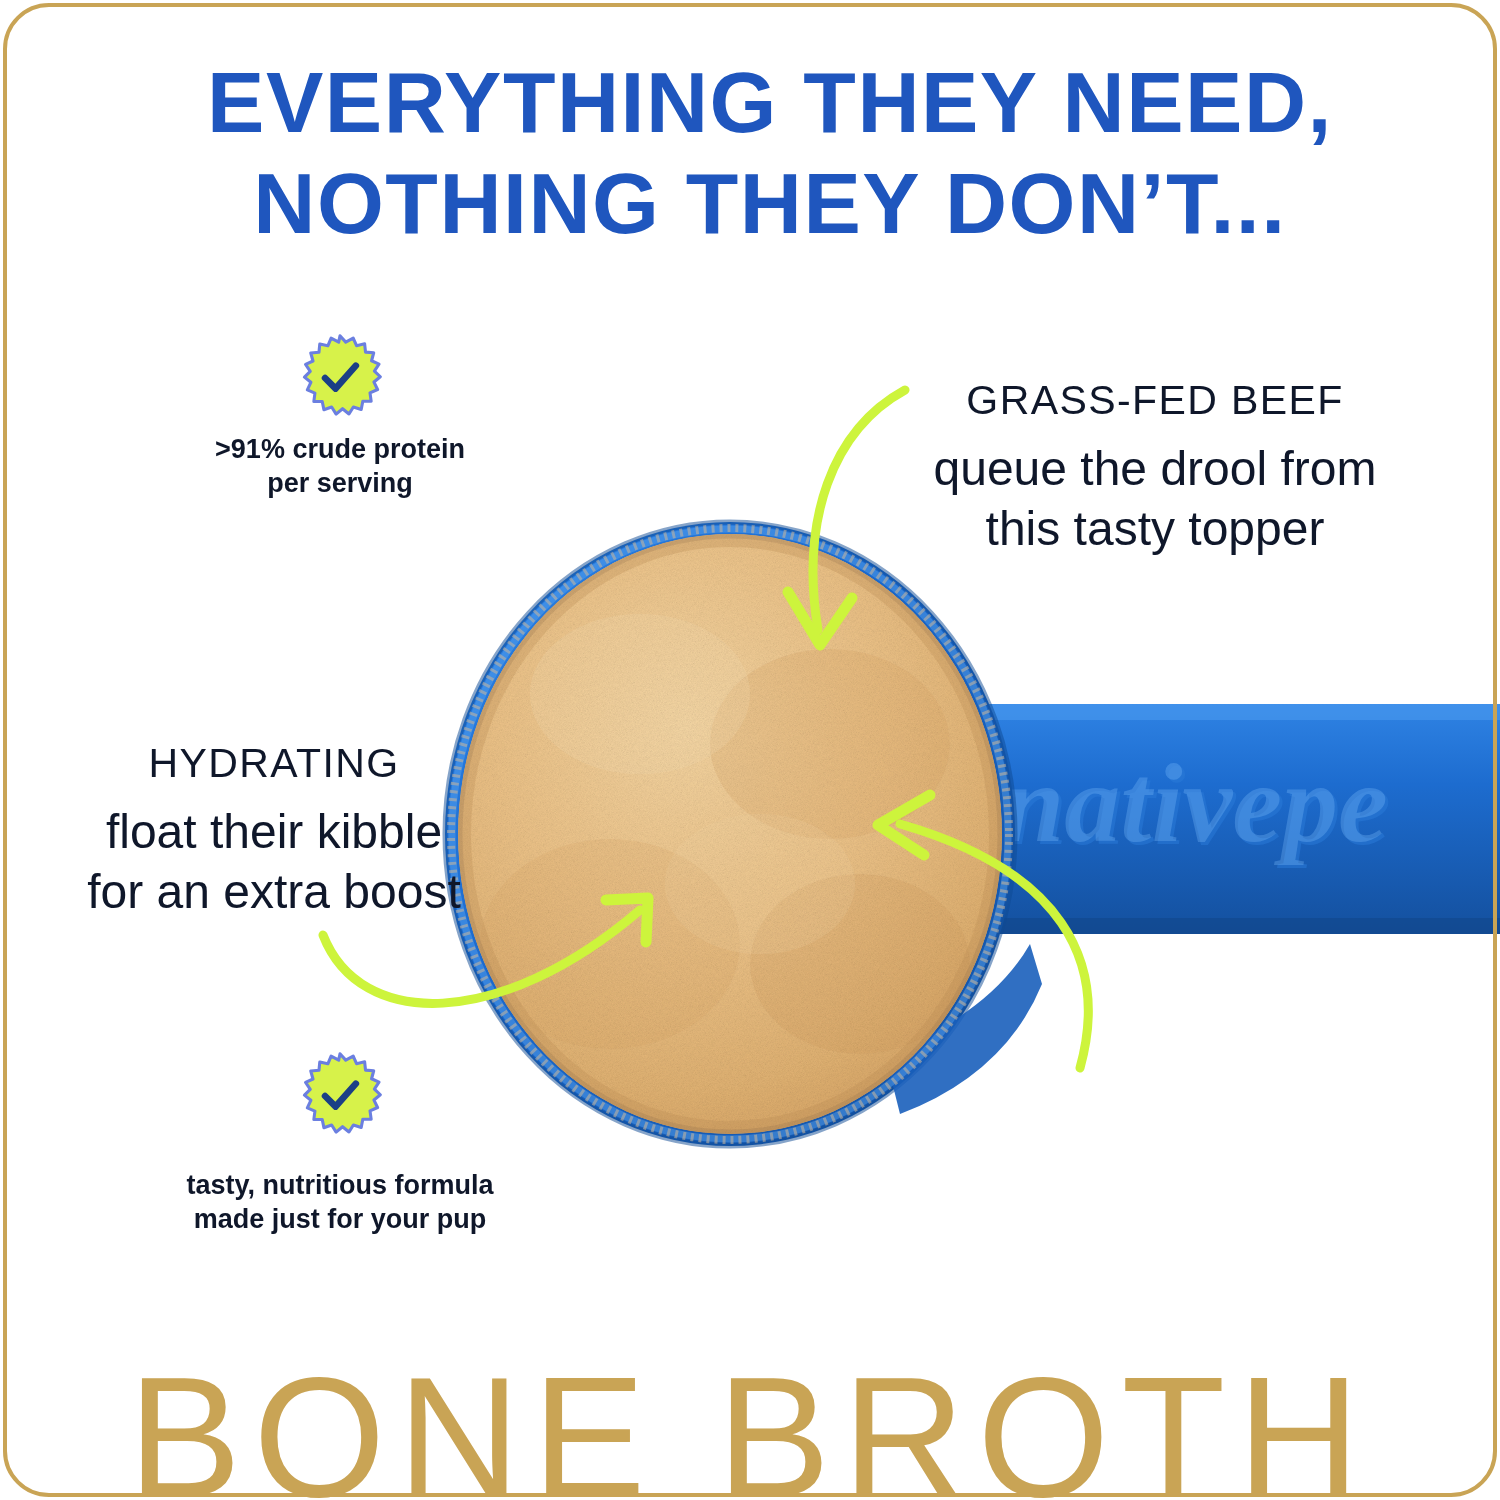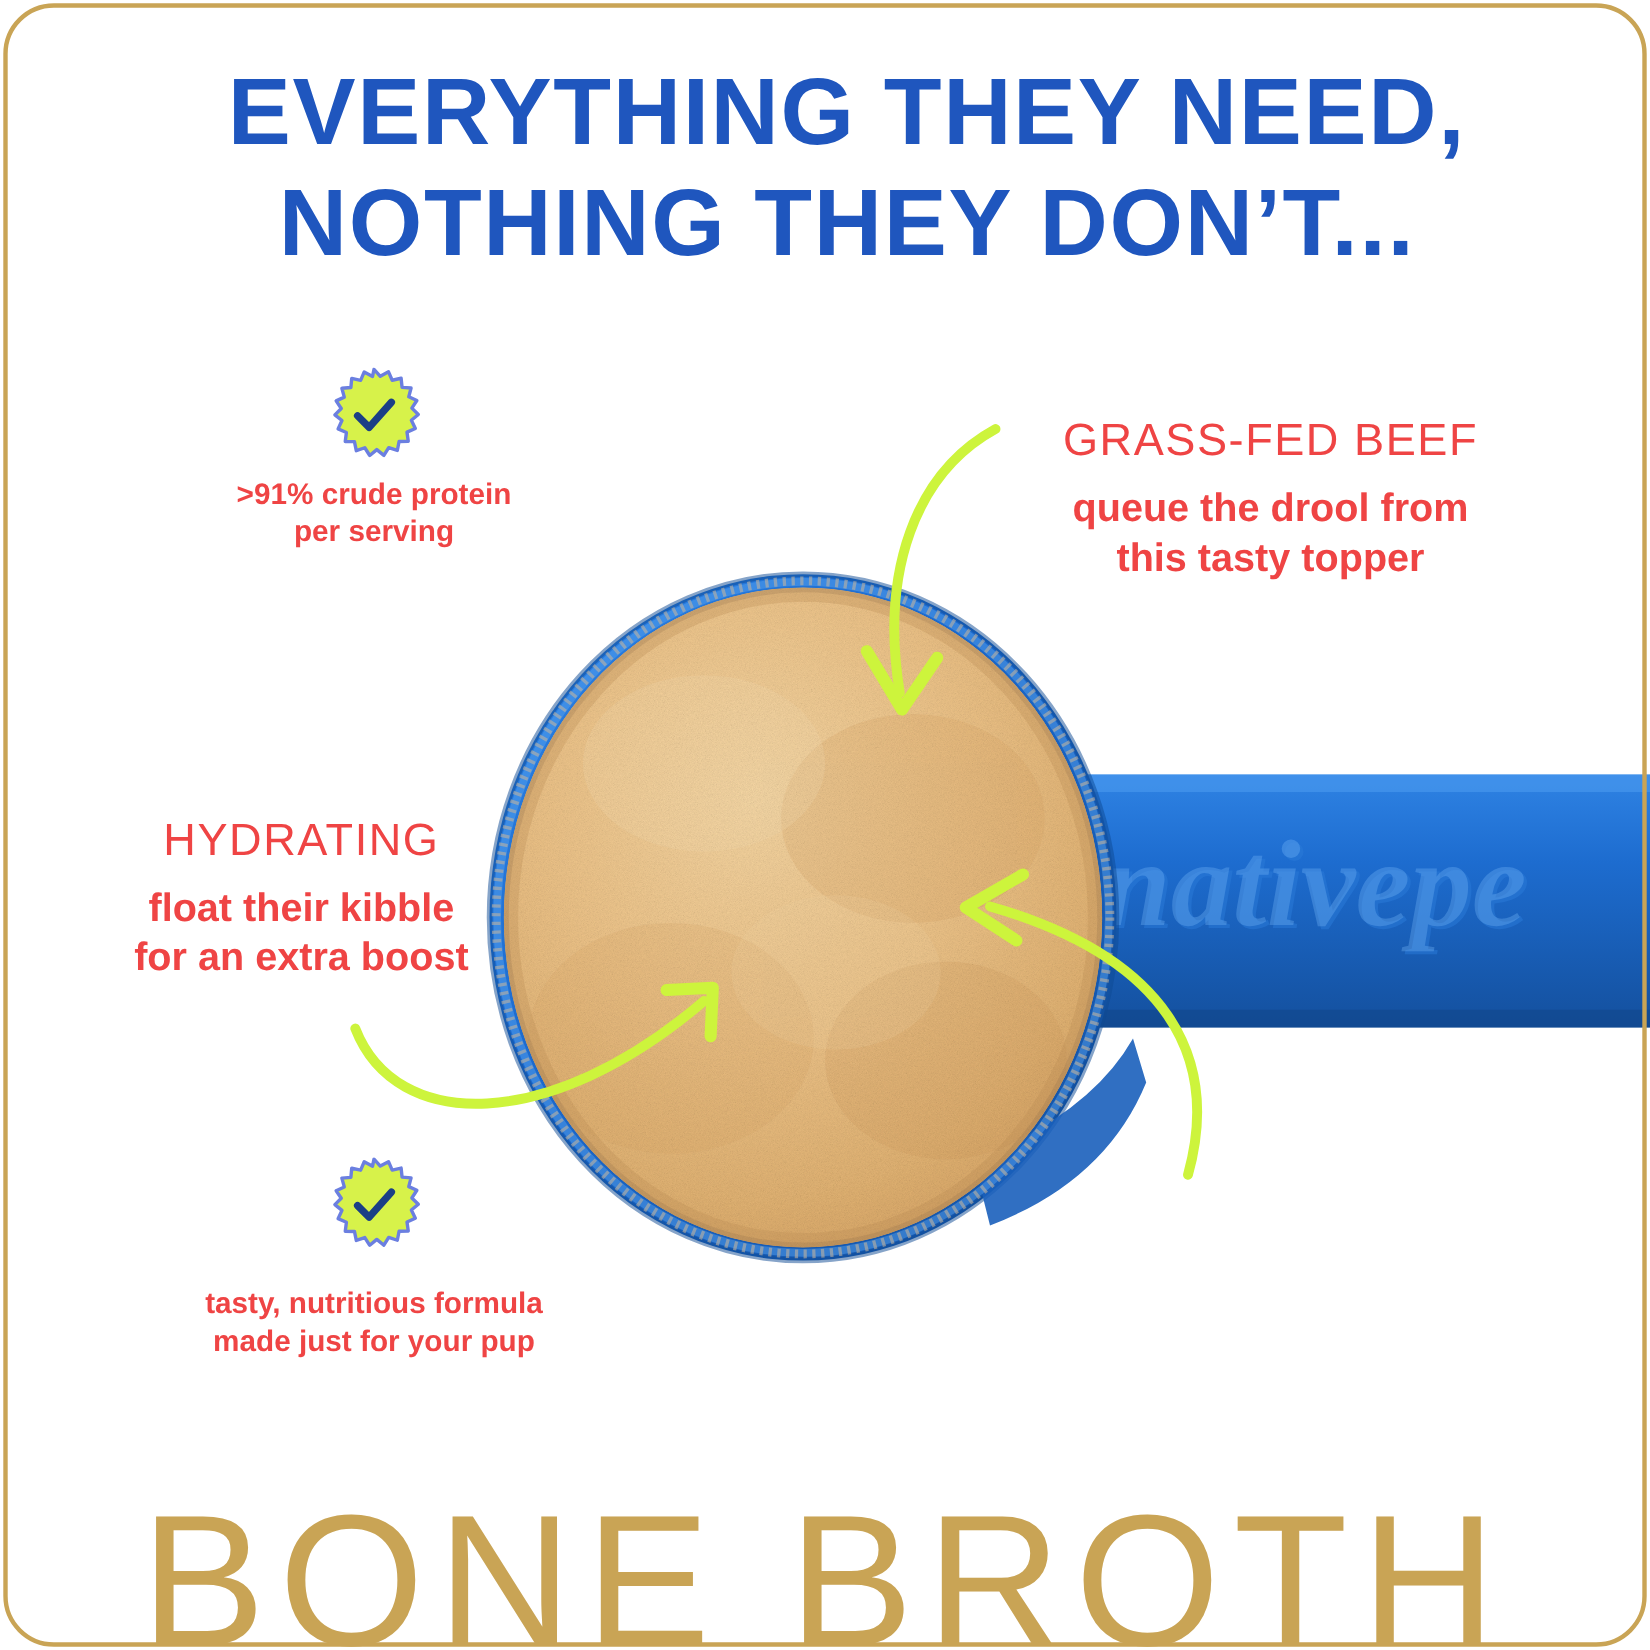--- a/index.html
+++ b/index.html
@@ -41,34 +41,34 @@
     letter-spacing: 1.5px;
     white-space: pre-line;
     z-index: 20;
     padding-left: 20px;
   }
 
   
   .callout {
     position: absolute;
     text-align: center;
-    color: #ef4444;
+    color: #0f172a;
     z-index: 25;
   }
   .callout .eyebrow {
     font-size: 41px;
     font-weight: 400;
     letter-spacing: 1.4px;
     line-height: 1.22;
     margin-bottom: 14px;
     white-space: nowrap;
   }
   .callout .body {
-    font-size: 36px;
-    font-weight: 700;
+    font-size: 48px;
+    font-weight: 400;
     line-height: 1.26;
     white-space: pre-line;
   }
   .callout .body-only {
     font-size: 27px;
     font-weight: 700;
     line-height: 1.26;
     white-space: pre-line;
   }
 

